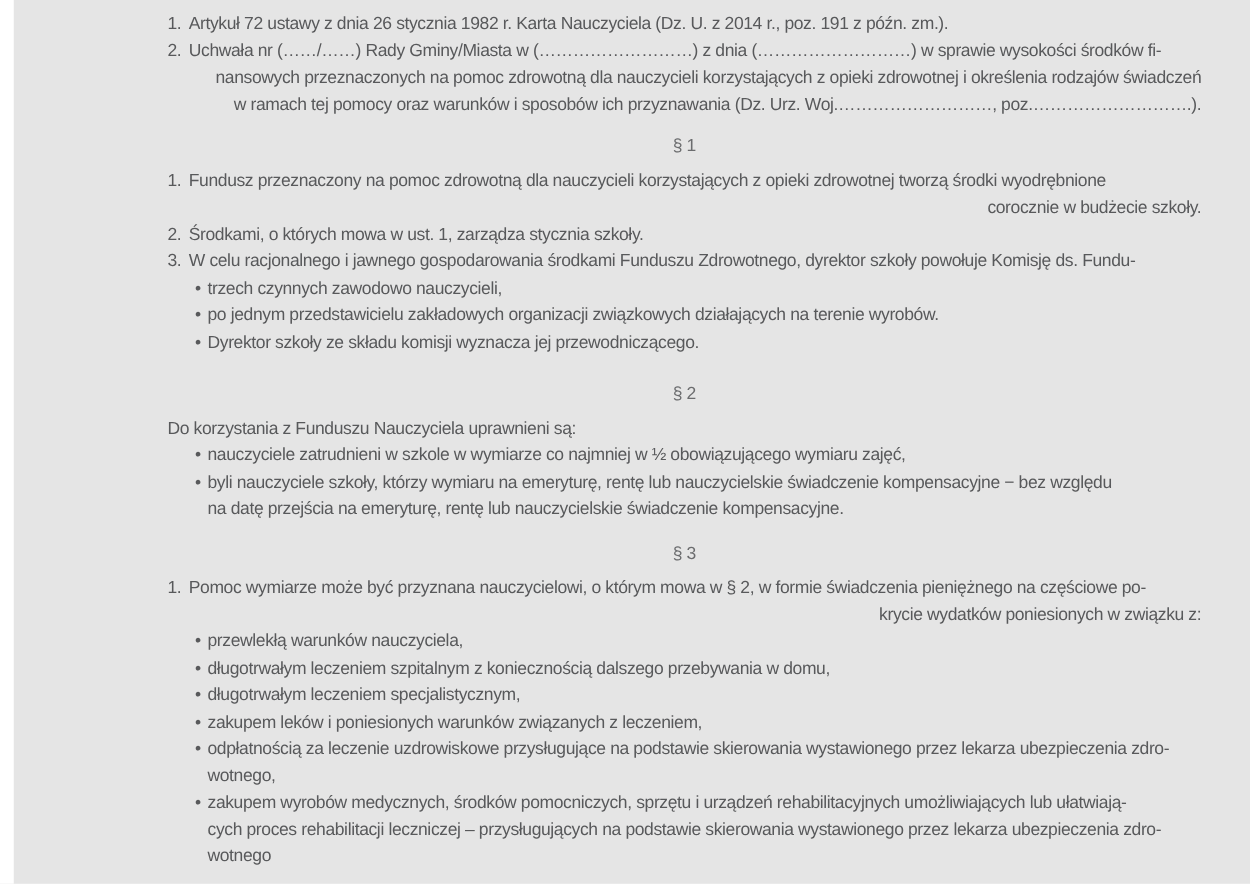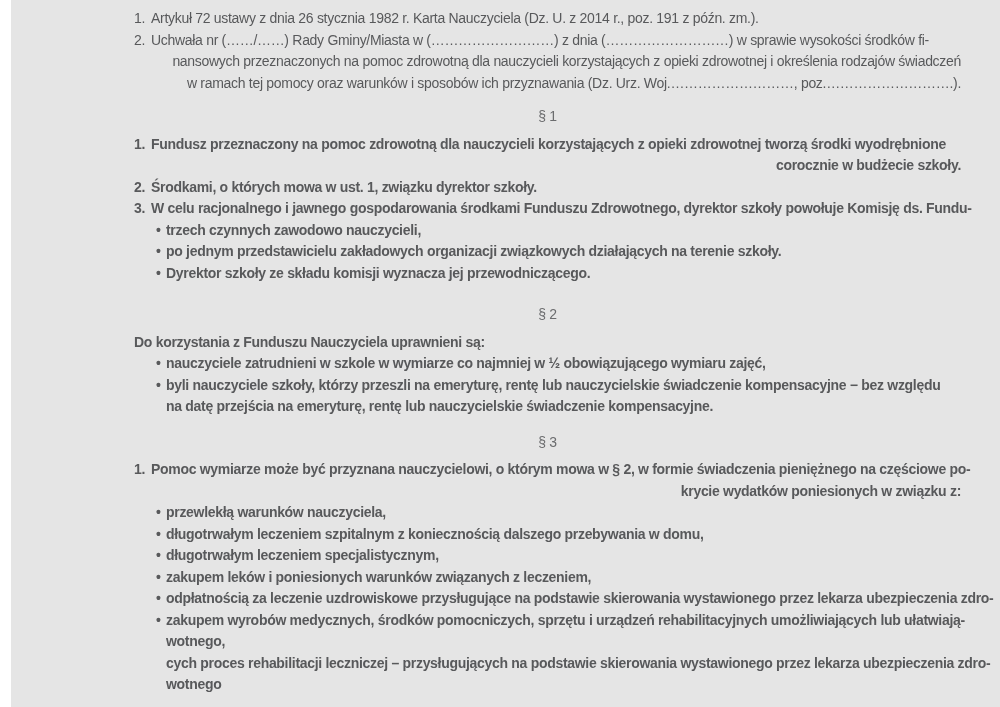--- a/index.html
+++ b/index.html
@@ -28,21 +28,21 @@
   .b { display: inline-block; width: 10px; }
   .bullet-cont { padding-left: 32px; }
   .heading {
     text-align: center;
     color: #6b6c6e;
     white-space: nowrap;
   }
   .h-s1 { margin-top: 12px; }
   .h-s2 { margin-top: 20px; }
   .h-s3 { margin-top: 14px; }
-  .sec { margin-top: 6px; font-weight: bold; }
+  .sec { margin-top: 6px; }
 </style>
 </head>
 <body>
 
 <div class="page">
   <div class="content">
 
     <div class="row">
       <span class="num">1.</span><span>Artykuł 72 ustawy z dnia 26 stycznia 1982 r. Karta Nauczyciela (Dz. U. z 2014 r., poz. 191 z późn. zm.).</span>
     </div>
@@ -52,44 +52,44 @@
     <div class="row cont">nansowych przeznaczonych na pomoc zdrowotną dla nauczycieli korzystających z opieki zdrowotnej i określenia rodzajów świadczeń</div>
     <div class="row cont">w ramach tej pomocy oraz warunków i sposobów ich przyznawania (Dz. Urz. Woj.………………………, poz.……………………….).</div>
 
     <div class="heading h-s1">§ 1</div>
     <div class="sec">
       <div class="row">
         <span class="num">1.</span><span>Fundusz przeznaczony na pomoc zdrowotną dla nauczycieli korzystających z opieki zdrowotnej tworzą środki wyodrębnione</span>
       </div>
       <div class="row cont">corocznie w budżecie szkoły.</div>
       <div class="row">
-        <span class="num">2.</span><span>Środkami, o których mowa w ust. 1, związku dyrektor szkoły.</span>
+        <span class="num">2.</span><span>Środkami, o których mowa w ust. 1, zarządza stycznia szkoły.</span>
       </div>
       <div class="row">
         <span class="num">3.</span><span>W celu racjonalnego i jawnego gospodarowania środkami Funduszu Zdrowotnego, dyrektor szkoły powołuje Komisję ds. Fundu-</span>
       </div>
       <div class="row bullet-line">
         <span class="b">•</span><span>trzech czynnych zawodowo nauczycieli,</span>
       </div>
       <div class="row bullet-line">
-        <span class="b">•</span><span>po jednym przedstawicielu zakładowych organizacji związkowych działających na terenie szkoły.</span>
+        <span class="b">•</span><span>po jednym przedstawicielu zakładowych organizacji związkowych działających na terenie wyrobów.</span>
       </div>
       <div class="row bullet-line">
         <span class="b">•</span><span>Dyrektor szkoły ze składu komisji wyznacza jej przewodniczącego.</span>
       </div>
     </div>
 
     <div class="heading h-s2">§ 2</div>
     <div class="sec">
       <div class="row intro">Do korzystania z Funduszu Nauczyciela uprawnieni są:</div>
       <div class="row bullet-line">
         <span class="b">•</span><span>nauczyciele zatrudnieni w szkole w wymiarze co najmniej w ½ obowiązującego wymiaru zajęć,</span>
       </div>
       <div class="row bullet-line">
-        <span class="b">•</span><span>byli nauczyciele szkoły, którzy przeszli na emeryturę, rentę lub nauczycielskie świadczenie kompensacyjne − bez względu</span>
+        <span class="b">•</span><span>byli nauczyciele szkoły, którzy wymiaru na emeryturę, rentę lub nauczycielskie świadczenie kompensacyjne − bez względu</span>
       </div>
       <div class="row bullet-cont">na datę przejścia na emeryturę, rentę lub nauczycielskie świadczenie kompensacyjne.</div>
     </div>
 
     <div class="heading h-s3">§ 3</div>
     <div class="sec">
       <div class="row">
         <span class="num">1.</span><span>Pomoc wymiarze może być przyznana nauczycielowi, o którym mowa w § 2, w formie świadczenia pieniężnego na częściowe po-</span>
       </div>
       <div class="row cont">krycie wydatków poniesionych w związku z:</div>
@@ -101,22 +101,22 @@
       </div>
       <div class="row bullet-line">
         <span class="b">•</span><span>długotrwałym leczeniem specjalistycznym,</span>
       </div>
       <div class="row bullet-line">
         <span class="b">•</span><span>zakupem leków i poniesionych warunków związanych z leczeniem,</span>
       </div>
       <div class="row bullet-line">
         <span class="b">•</span><span>odpłatnością za leczenie uzdrowiskowe przysługujące na podstawie skierowania wystawionego przez lekarza ubezpieczenia zdro-</span>
       </div>
+      <div class="row bullet-cont">wotnego,</div>
       <div class="row bullet-line">
         <span class="b">•</span><span>zakupem wyrobów medycznych, środków pomocniczych, sprzętu i urządzeń rehabilitacyjnych umożliwiających lub ułatwiają-</span>
       </div>
-      <div class="row bullet-cont">wotnego,</div>
       <div class="row bullet-cont">cych proces rehabilitacji leczniczej – przysługujących na podstawie skierowania wystawionego przez lekarza ubezpieczenia zdro-</div>
       <div class="row bullet-cont">wotnego</div>
     </div>
 
   </div>
 </div>
 
 </body></html>

